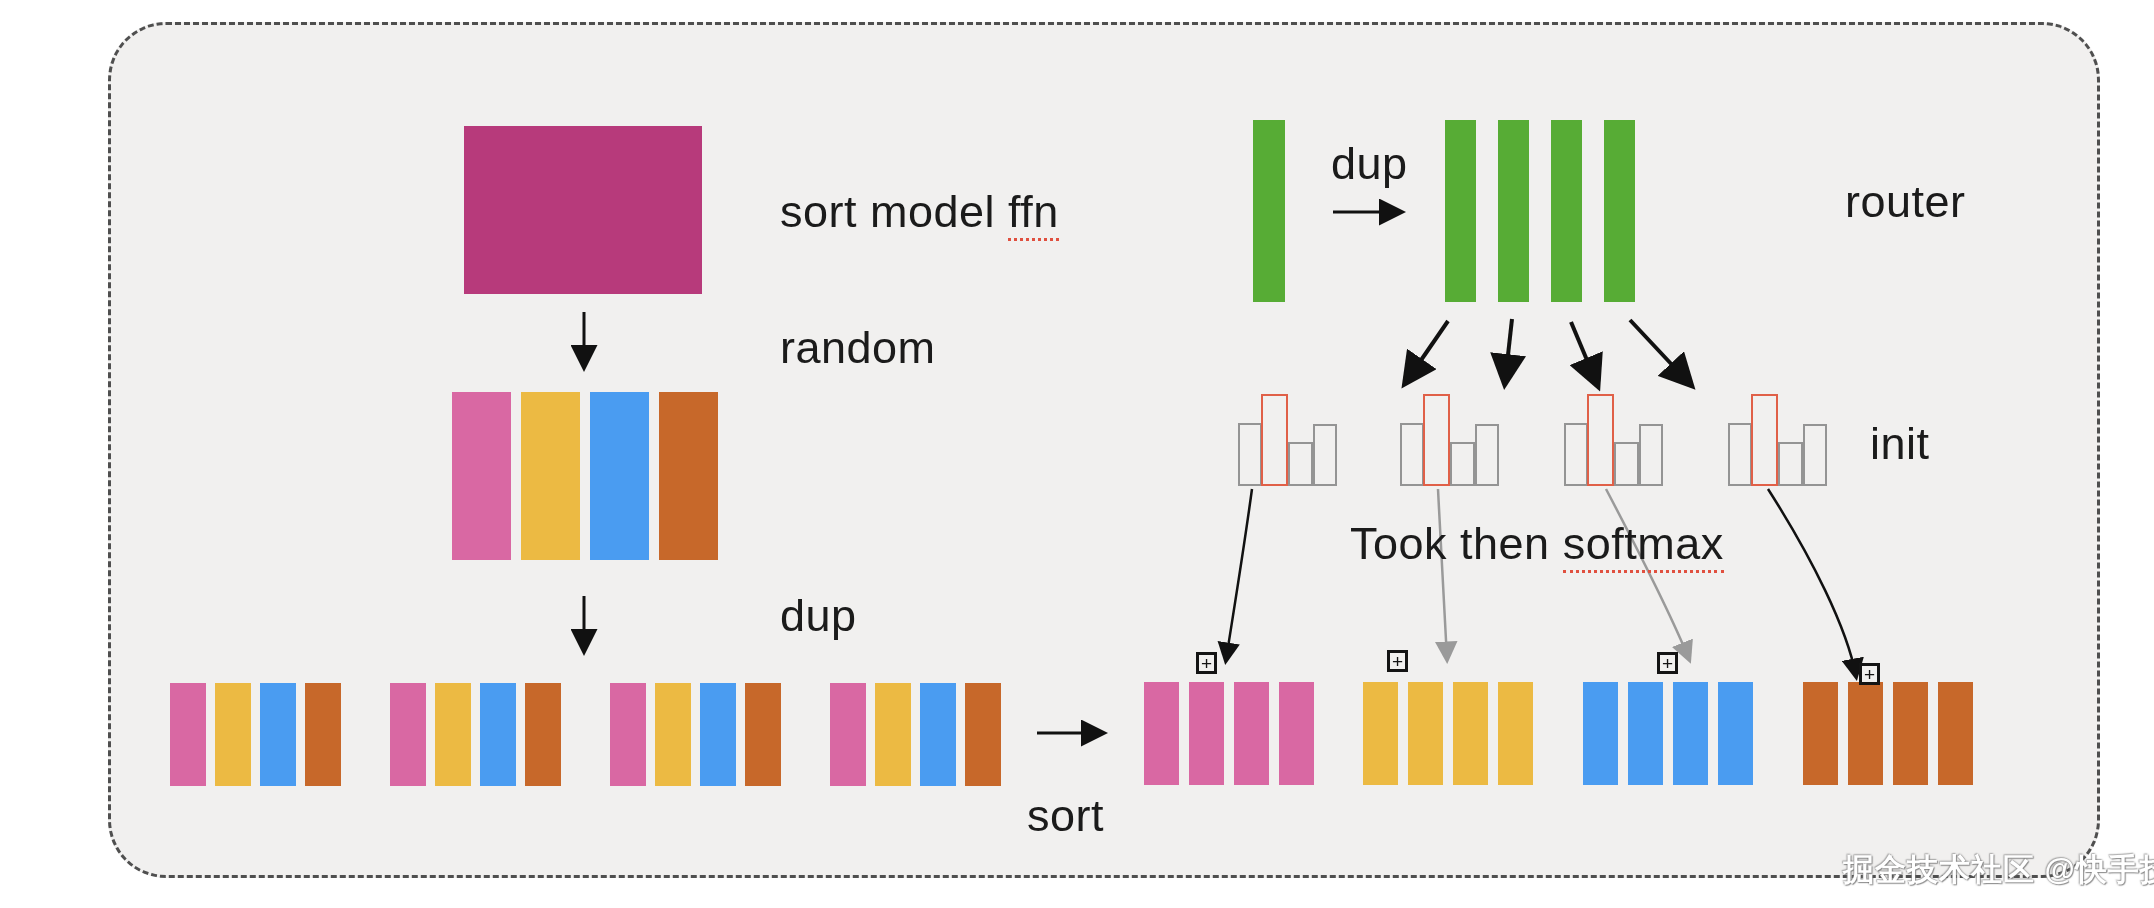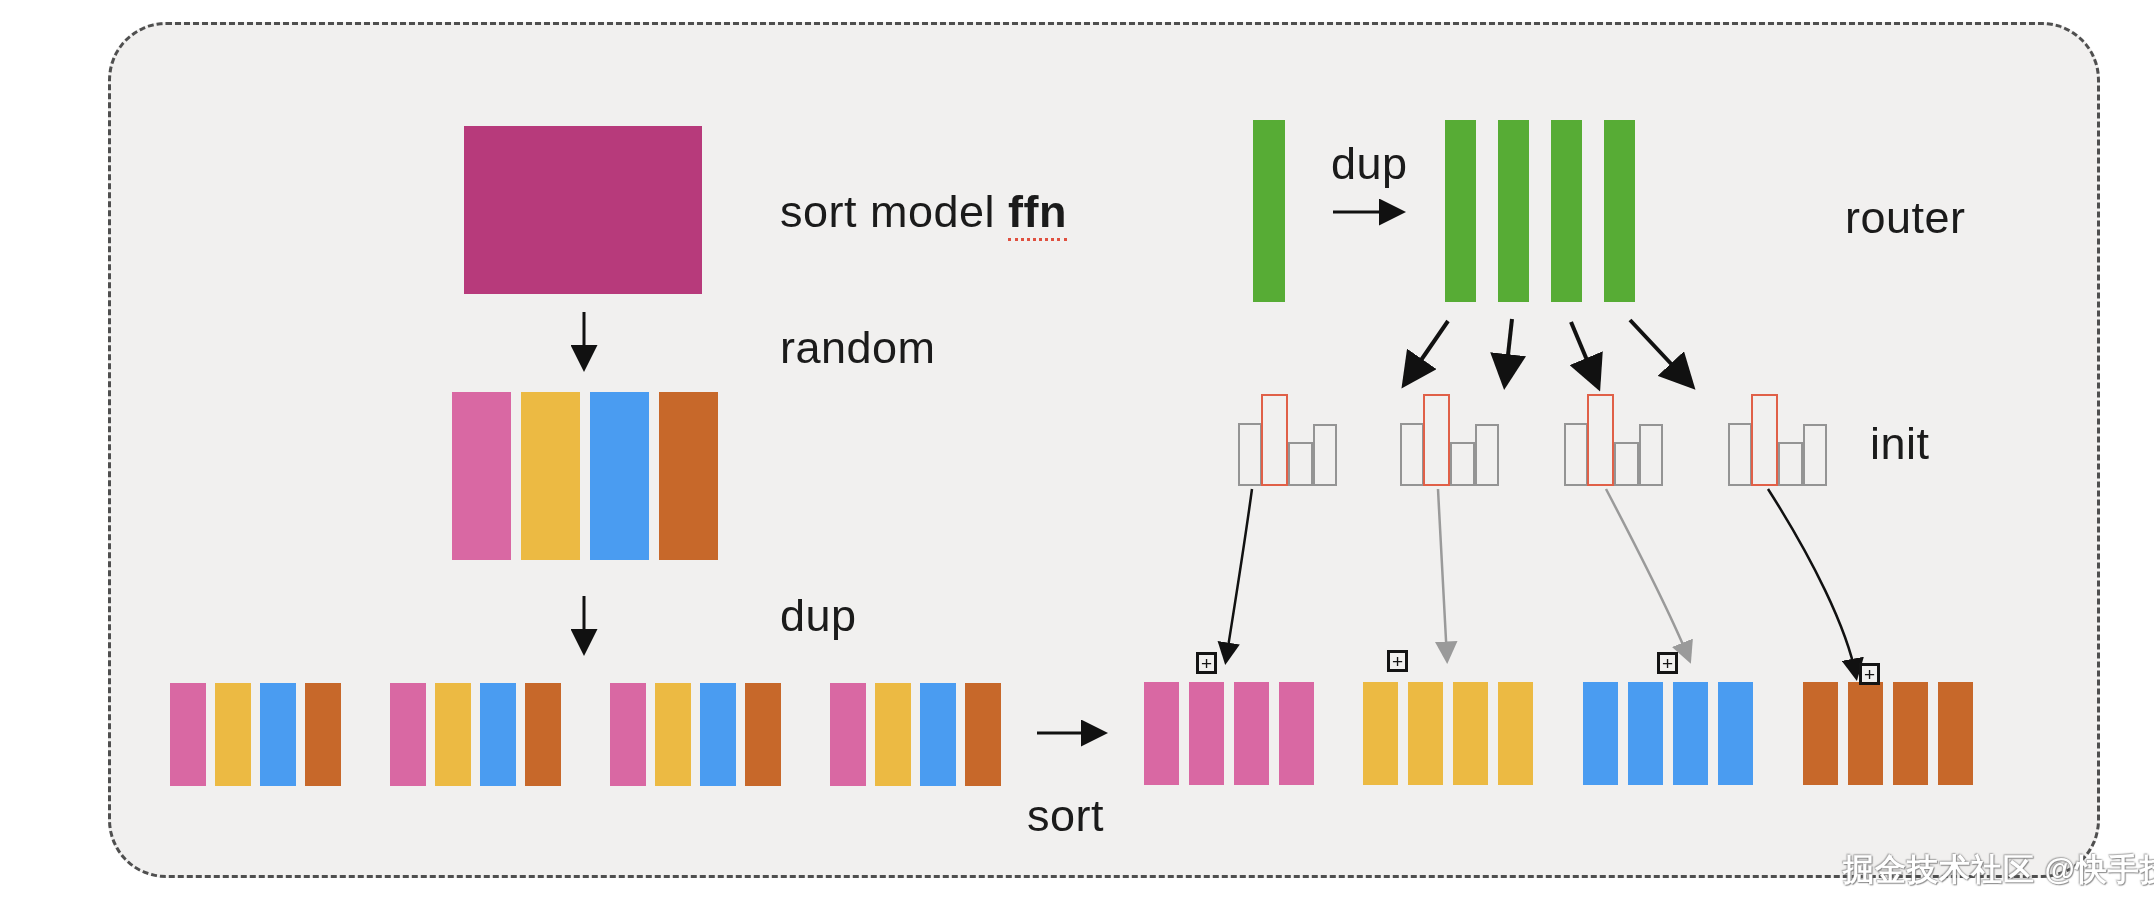--- a/index.html
+++ b/index.html
@@ -2,21 +2,21 @@
 <html style="--dense: #b73a7b; --expert-pink: #d968a3; --expert-yellow: #ecba43; --expert-blue: #4a9cf1; --expert-orange: #c7682a; --router-green: #57ac35; --prob-selected: #e06048; --prob-outline: #949494; --arrow-black: #111111; --arrow-gray: #9a9a9a; --spell-red: #e0503f; --panel-bg: #f1f0ef; --panel-border: #4f4f4f;"><head>
 <meta charset="utf-8">
 <style>
   html,body{margin:0;padding:0;background:#ffffff;width:2154px;height:908px;overflow:hidden;}
   .canvas{position:relative;width:2154px;height:908px;font-family:"Liberation Sans","DejaVu Sans",sans-serif;color:#1b1b1b;}
   .panel{position:absolute;left:108px;top:22px;width:1992px;height:856px;background:var(--panel-bg,#f1f0ef);
          border:3px dashed var(--panel-border,#4f4f4f);border-radius:58px;box-sizing:border-box;}
   .connectors{position:absolute;left:0;top:0;width:2154px;height:908px;pointer-events:none;}
   .label{position:absolute;font-size:45px;letter-spacing:.5px;white-space:nowrap;}
   .label.big{font-size:46px;}
-  .misspell{border-bottom:3px dotted var(--spell-red,#e0503f);padding-bottom:1px;font-weight:bold;}
+  .misspell{border-bottom:3px dotted var(--spell-red,#e0503f);padding-bottom:1px;}
   .dense-rect{position:absolute;left:464px;top:126px;width:238px;height:168px;background:var(--dense,#b73a7b);}
   .bar-row{position:absolute;display:flex;}
   .vbar{height:100%;}
   .chunk-row{left:452px;top:392px;height:168px;gap:10px;}
   .chunk-row .vbar{width:59px;}
   .dup-row{top:683px;height:103px;gap:9px;}
   .dup-row .vbar{width:36px;}
   .sorted-row{top:682px;height:103px;gap:10px;}
   .sorted-row .vbar{width:35px;}
   .green-row{top:120px;height:182px;gap:22px;}
@@ -136,21 +136,21 @@
       <span>+</span>
     </div>
   <div class="merge" style="left:1657px;top:652px;">
       <span>+</span>
     </div>
   <div class="merge" style="left:1859px;top:663px;">
       <span>+</span>
     </div>
 
   <div class="label" style="left:1331px;top:138px;">dup</div>
-  <div class="label" style="left:1845px;top:192px;text-align:center;">router</div>
+  <div class="label" style="left:1845px;top:176px;text-align:center;">router</div>
   <div class="label" style="left:1870px;top:418px;">init</div>
 
   <div class="bar-row green-row green-single" style="left:1253px;">
       <div class="vbar" style="background: rgb(87, 172, 53);"></div>
     </div>
   <div class="bar-row green-row" style="left:1445px;">
       <div class="vbar" style="background: rgb(87, 172, 53);"></div>
       <div class="vbar" style="background: rgb(87, 172, 53);"></div>
       <div class="vbar" style="background: rgb(87, 172, 53);"></div>
       <div class="vbar" style="background: rgb(87, 172, 53);"></div>
@@ -174,16 +174,20 @@
       <div class="pbar" style="left: 50px; width: 25px; height: 44px;"></div>
       <div class="pbar" style="left: 75px; width: 24px; height: 62px;"></div>
     </div>
   <div class="hist" style="left:1728px;">
       <div class="pbar" style="left: 0px; width: 24px; height: 63px;"></div>
       <div class="pbar hl" style="left: 23px; width: 27px; height: 92px;"></div>
       <div class="pbar" style="left: 50px; width: 25px; height: 44px;"></div>
       <div class="pbar" style="left: 75px; width: 24px; height: 62px;"></div>
     </div>
 
+  <div class="label" style="left:1350px;top:518px;">
+    <span>Took then</span>
+    <span class="misspell">softmax</span>
+  </div>
 
   <div class="watermark">掘金技术社区 @快手技术</div>
 
 </div>
 
 </body></html>

